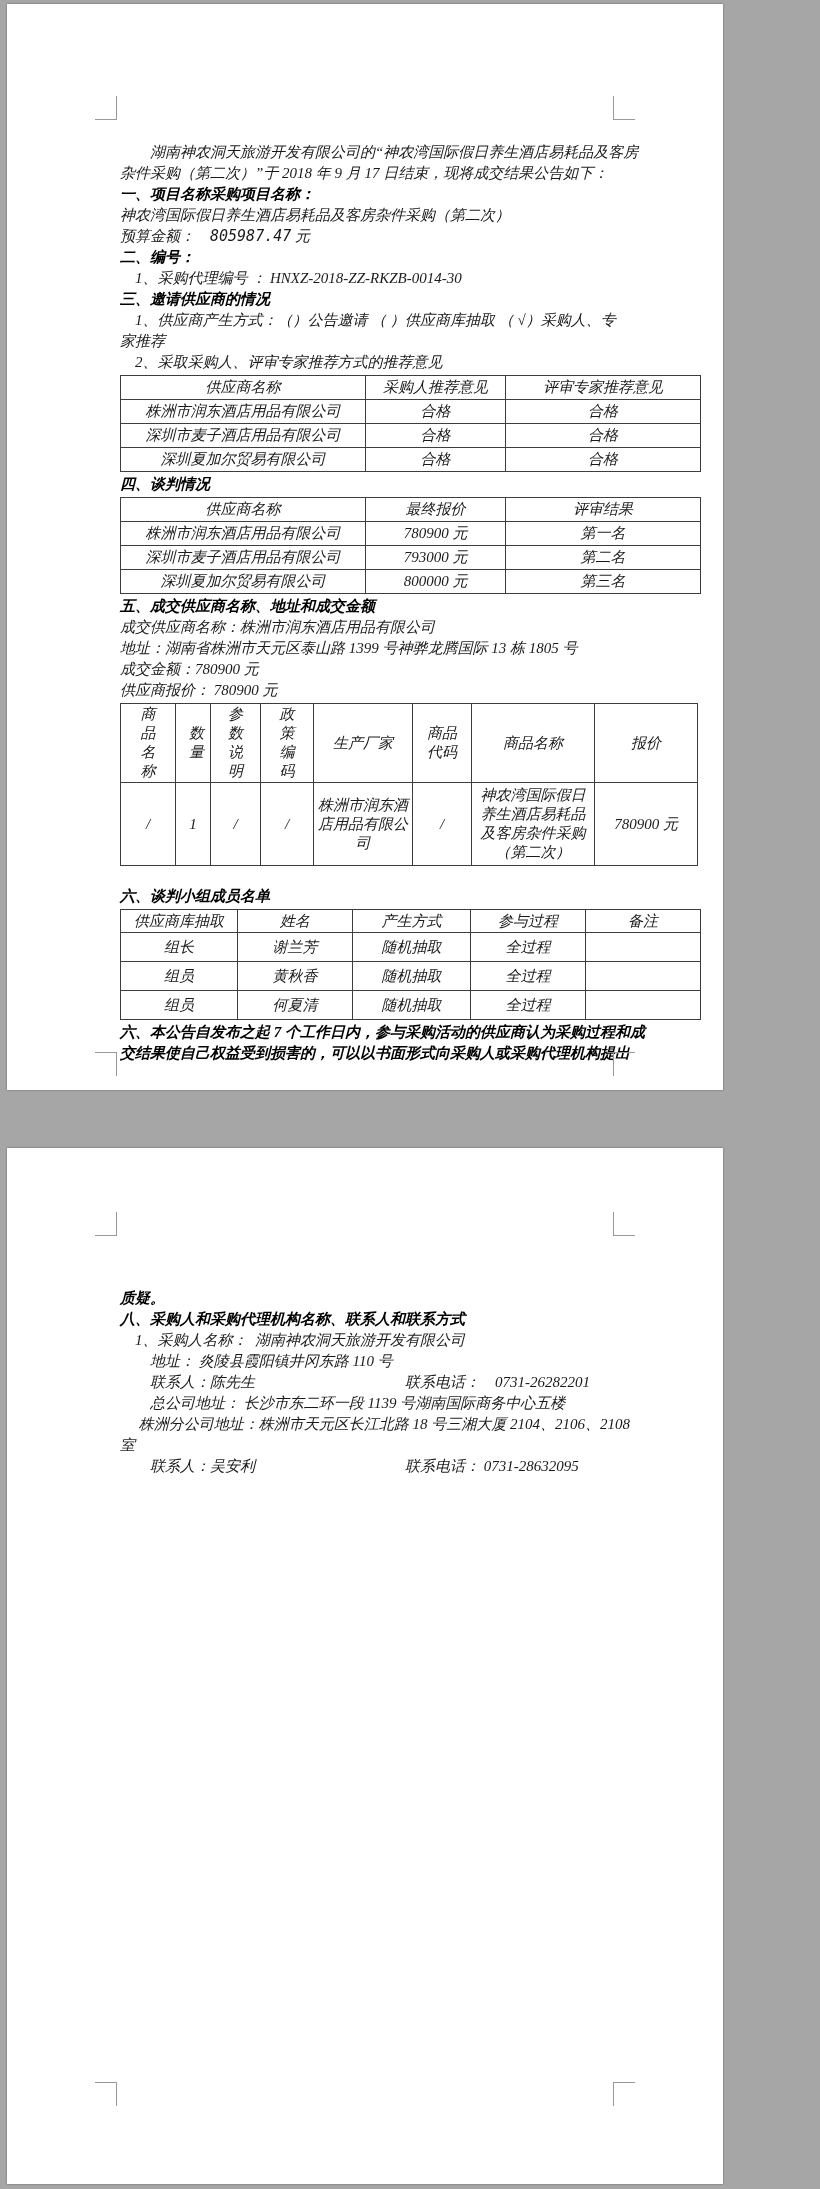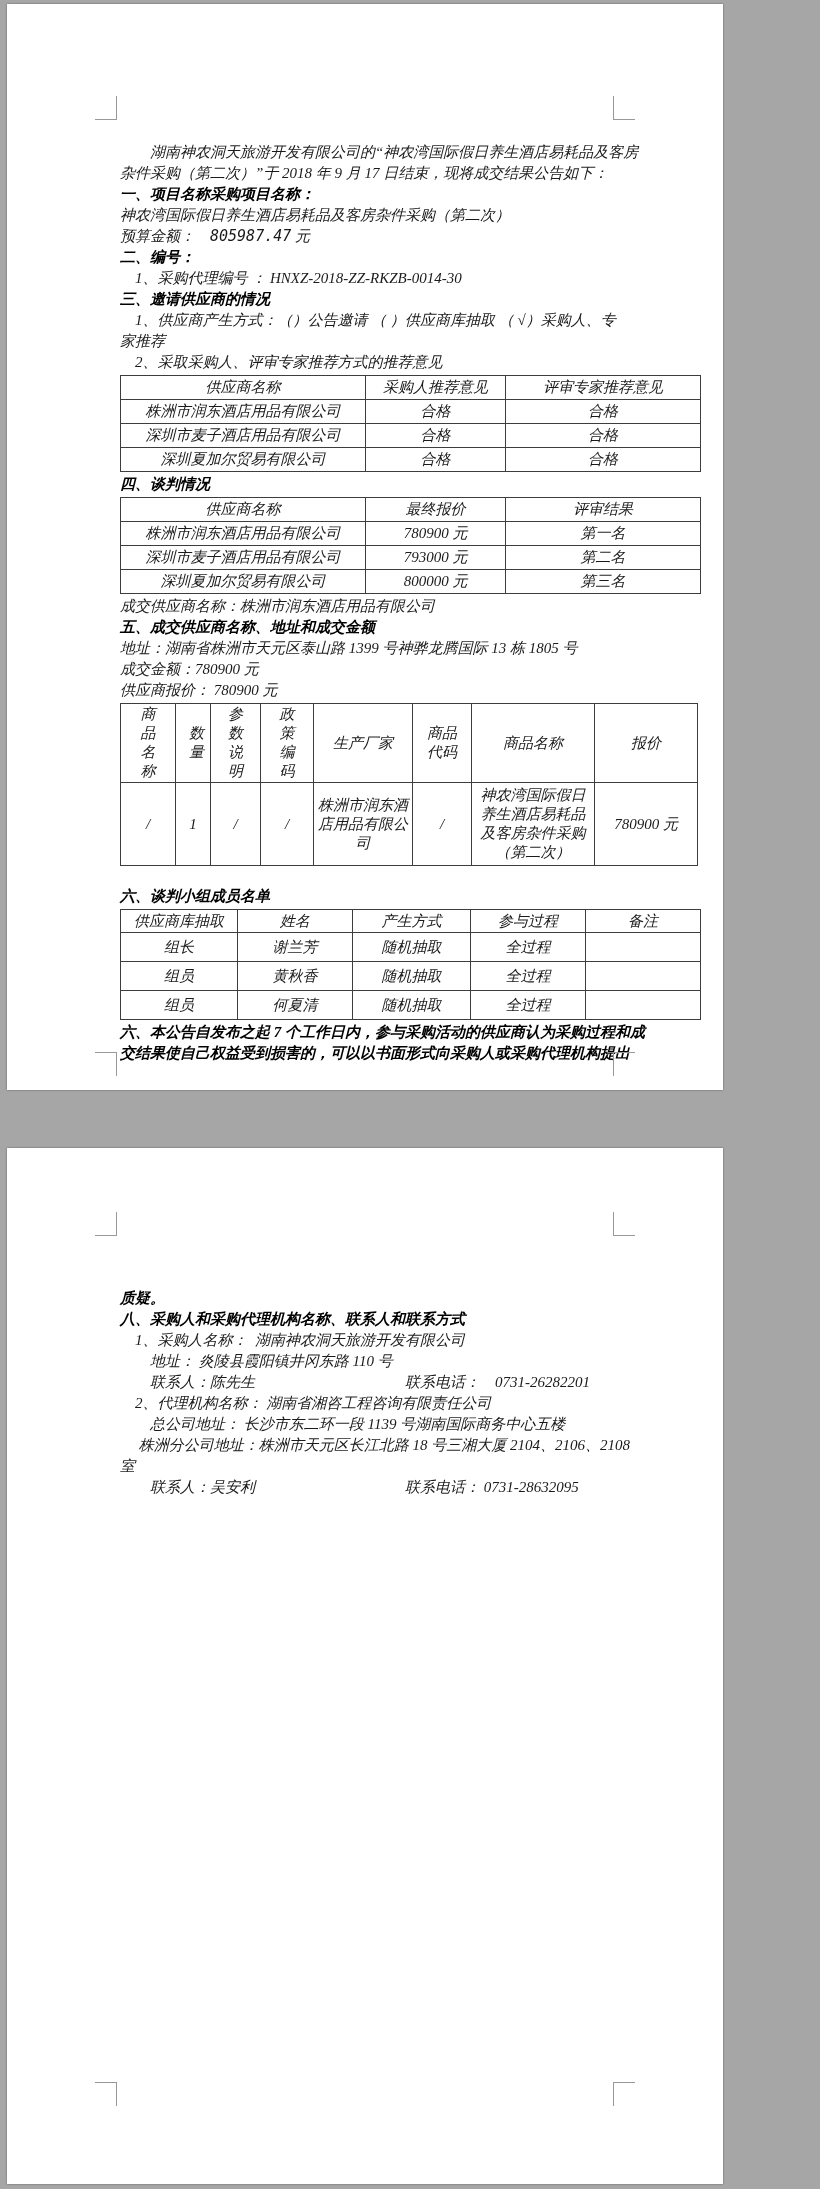--- a/index.html
+++ b/index.html
@@ -113,22 +113,22 @@
         <td>第二名</td>
       </tr>
       <tr>
         <td>深圳夏加尔贸易有限公司</td>
         <td>800000 元</td>
         <td>第三名</td>
       </tr>
     </tbody>
       </table>
 
+    <div class="tl b">五、成交供应商名称、地址和成交金额</div>
     <div class="tl">成交供应商名称：株洲市润东酒店用品有限公司</div>
-    <div class="tl b">五、成交供应商名称、地址和成交金额</div>
     <div class="tl">地址：湖南省株洲市天元区泰山路 1399 号神骅龙腾国际 13 栋 1805 号</div>
     <div class="tl">成交金额：780900 元</div>
     <div class="tl">供应商报价： 780900 元</div>
 
     <table class="t-wide">
       <colgroup>
           <col style="width:55px">
           <col style="width:35px">
           <col style="width:50px">
           <col style="width:53px">
@@ -212,19 +212,18 @@
   <div class="cm tl2"></div>
   <div class="cm tr2"></div>
   <div class="cm bl2"></div>
   <div class="cm br2"></div>
   <div class="content">
     <div class="tl b">质疑。</div>
     <div class="tl b">八、采购人和采购代理机构名称、联系人和联系方式</div>
     <div class="tl">　1、采购人名称：  湖南神农洞天旅游开发有限公司</div>
     <div class="tl">　　地址： 炎陵县霞阳镇井冈东路 110 号</div>
     <div class="tl">　　联系人：陈先生　　　　　　　　　　联系电话：　0731-26282201</div>
-    <div class="tl">　2、代理机构名称： 湖南省湘咨工程咨询有限责任公司</div>
     <div class="tl">　　总公司地址： 长沙市东二环一段 1139 号湖南国际商务中心五楼</div>
     <div class="tl">　 株洲分公司地址：株洲市天元区长江北路 18 号三湘大厦 2104、2106、2108</div>
     <div class="tl">室</div>
     <div class="tl">　　联系人：吴安利　　　　　　　　　　联系电话： 0731-28632095</div>
   </div>
 </div>
 
 </body></html>

